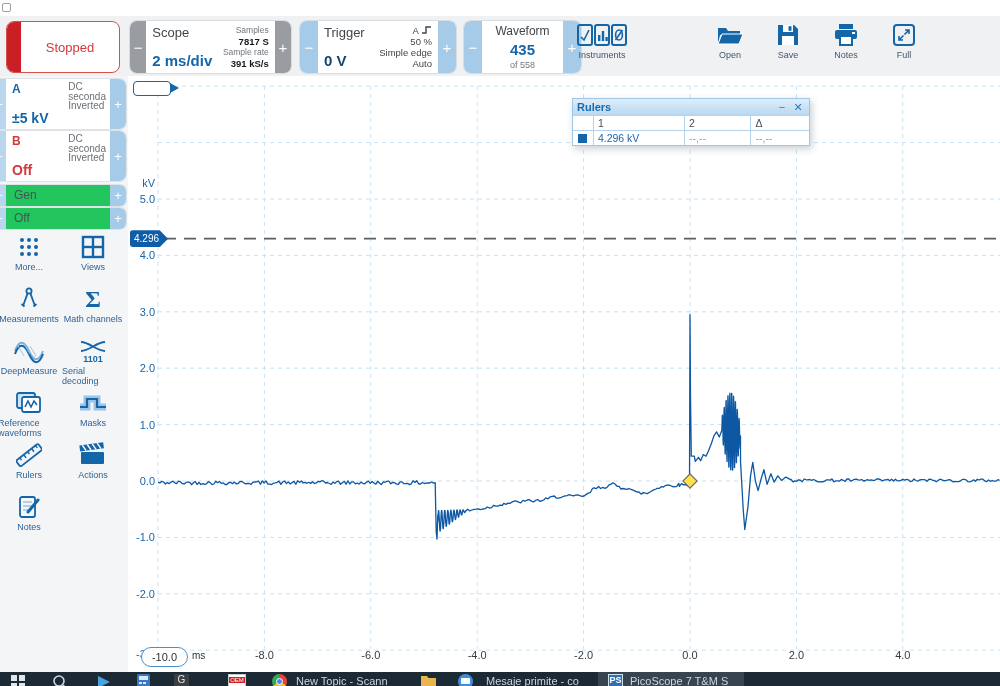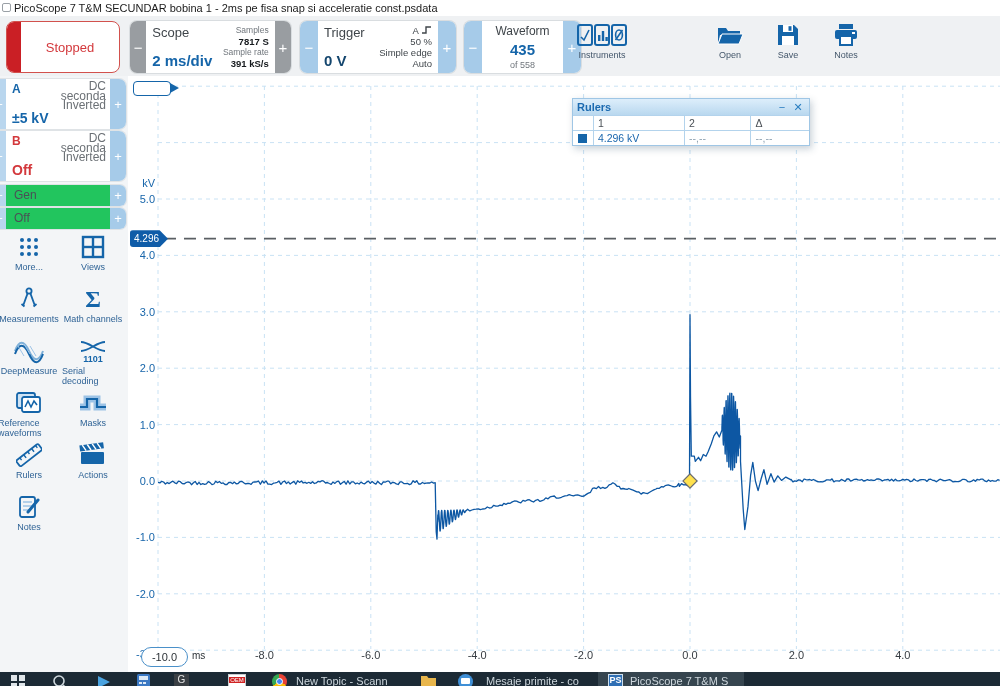--- a/index.html
+++ b/index.html
@@ -46,21 +46,21 @@
   #sidebar { position:absolute; left:0; top:76px; width:128px; height:596px; background:#f3f5f7; }
   .chanrow { position:absolute; left:-8px; width:134px; display:flex; border-radius:7px; overflow:hidden;
     box-shadow:0 0 0 1px #dfe3e6; background:#fff; }
   .chan-minus { width:14px; background:#b9d6ee; color:#fff; display:flex; align-items:center;
     justify-content:center; font-size:13px; cursor:pointer; }
   .chan-plus { width:16px; background:#a6cbe9; color:#fff; display:flex; align-items:center;
     justify-content:center; font-size:13px; cursor:pointer; }
   .chan-body { flex:1; position:relative; background:#fff; }
   .chan-name { position:absolute; left:6px; top:3px; font-size:12px; font-weight:bold; }
   .chan-range { position:absolute; left:6px; bottom:3px; font-size:14px; font-weight:bold;margin-top:24px; }
-  .chan-meta { position:absolute; right:4px; top:3px; text-align:right; font-size:12px;
+  .chan-meta { position:absolute; right:4px; top:3px; font-size:10px;
     line-height:9.5px; color:#6b7075; }
   .genrow { position:absolute; left:-8px; width:134px; height:21px; display:flex; border-radius:6px;
     overflow:hidden; box-shadow:0 0 0 1px #dfe3e6; background:#fff; }
   .genrow .gb { flex:1; background:#22c55e; font-size:12px; color:#4a5056; padding:3px 0 0 8px; }
 
   #tools { position:absolute; left:0; top:158px; width:128px; }
   .tool { position:absolute; width:62px; display:flex; flex-direction:column; align-items:center; cursor:pointer; }
   .tool .tlab { font-size:9px; color:#2f6396; margin-top:2px; line-height:10px; }
 
   
@@ -107,21 +107,20 @@
   .tktext { font-size:11px; color:#cdd6dc; white-space:nowrap; }
   #tk-active { position:absolute; left:598px; top:0; width:146px; height:14px; background:#36454f; }
   .psbadge { position:absolute; left:10px; top:2px; width:15px; height:14px; background:#2f6fb4;
     color:#fff; font-size:9px; font-weight:bold; text-align:center; border:1px solid #cfe0ee; }
 </style>
 </head>
 <body>
 
 <div id="titlebar">
   <div class="ticon"></div>
-  <div class="ttext">PicoScope 7 T&amp;M SECUNDAR bobina 1 - 2ms pe fisa snap si acceleratie const.psdata</div>
 </div>
 
 <div id="toolbar">
 
   <div id="btn-stopped">
     <div class="redblock"></div>
     <div class="stoplab">Stopped</div>
   </div>
 
   <div class="tb-group" style="left:130px; width:161px;">
@@ -210,20 +209,28 @@
   <div class="iconbtn" style="left:814px;">
     <svg width="26" height="24" viewBox="0 0 26 24">
       <rect x="6" y="1" width="14" height="5" fill="#1565a9"></rect>
       <rect x="2" y="7" width="22" height="9" rx="2" fill="#1565a9"></rect>
       <rect x="19" y="9" width="3" height="2" fill="#fff"></rect>
       <rect x="7" y="13" width="12" height="9" fill="#fff" stroke="#1565a9" stroke-width="2"></rect>
     </svg>
     <span class="ilab">Notes</span>
   </div>
 
+  <div class="iconbtn" style="left:872px;">
+    <svg width="24" height="24" viewBox="0 0 24 24">
+      <rect x="2" y="2" width="20" height="20" rx="3" fill="none" stroke="#1565a9" stroke-width="2"></rect>
+      <path d="M13 7 h4 v4 M17 7 l-4.5 4.5" stroke="#1565a9" stroke-width="1.6" fill="none"></path>
+      <path d="M11 17 h-4 v-4 M7 17 l4.5-4.5" stroke="#1565a9" stroke-width="1.6" fill="none"></path>
+    </svg>
+    <span class="ilab">Full</span>
+  </div>
 </div>
 
 <div id="sidebar">
 
   <div class="chanrow" style="top:3px; height:50px;">
     <div class="chan-minus">−</div>
     <div class="chan-body">
       <span class="chan-name" style="color:#1565a9;">A</span>
       <div class="chan-meta">
         <div>DC</div>

